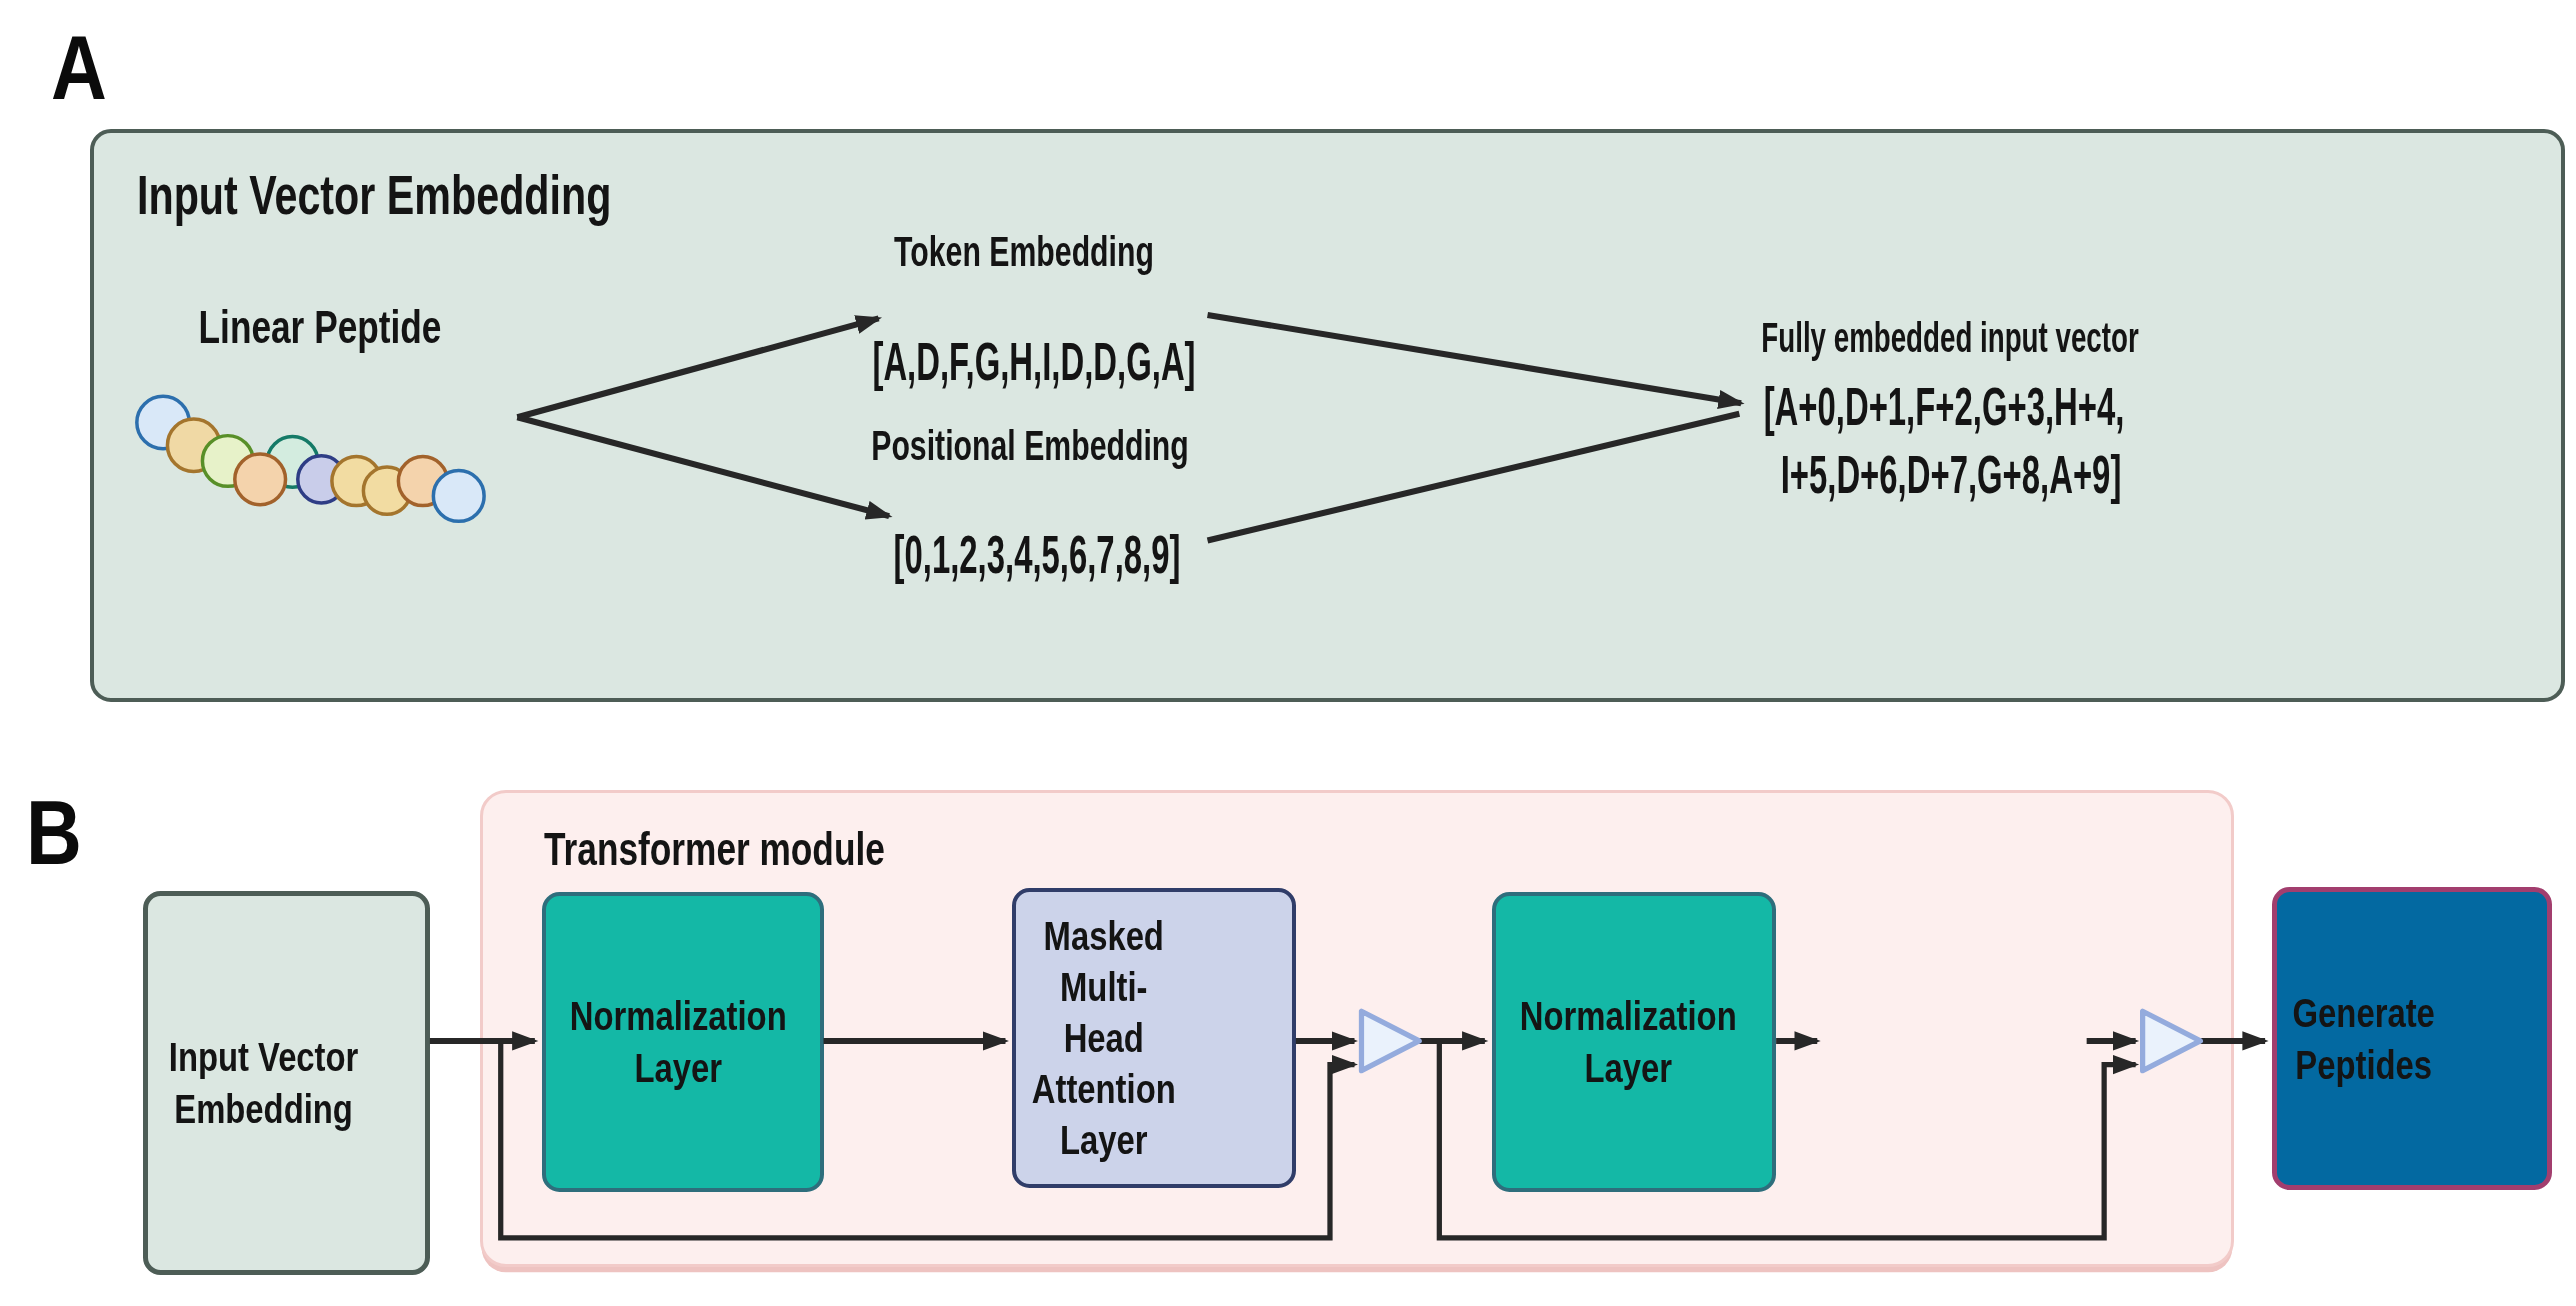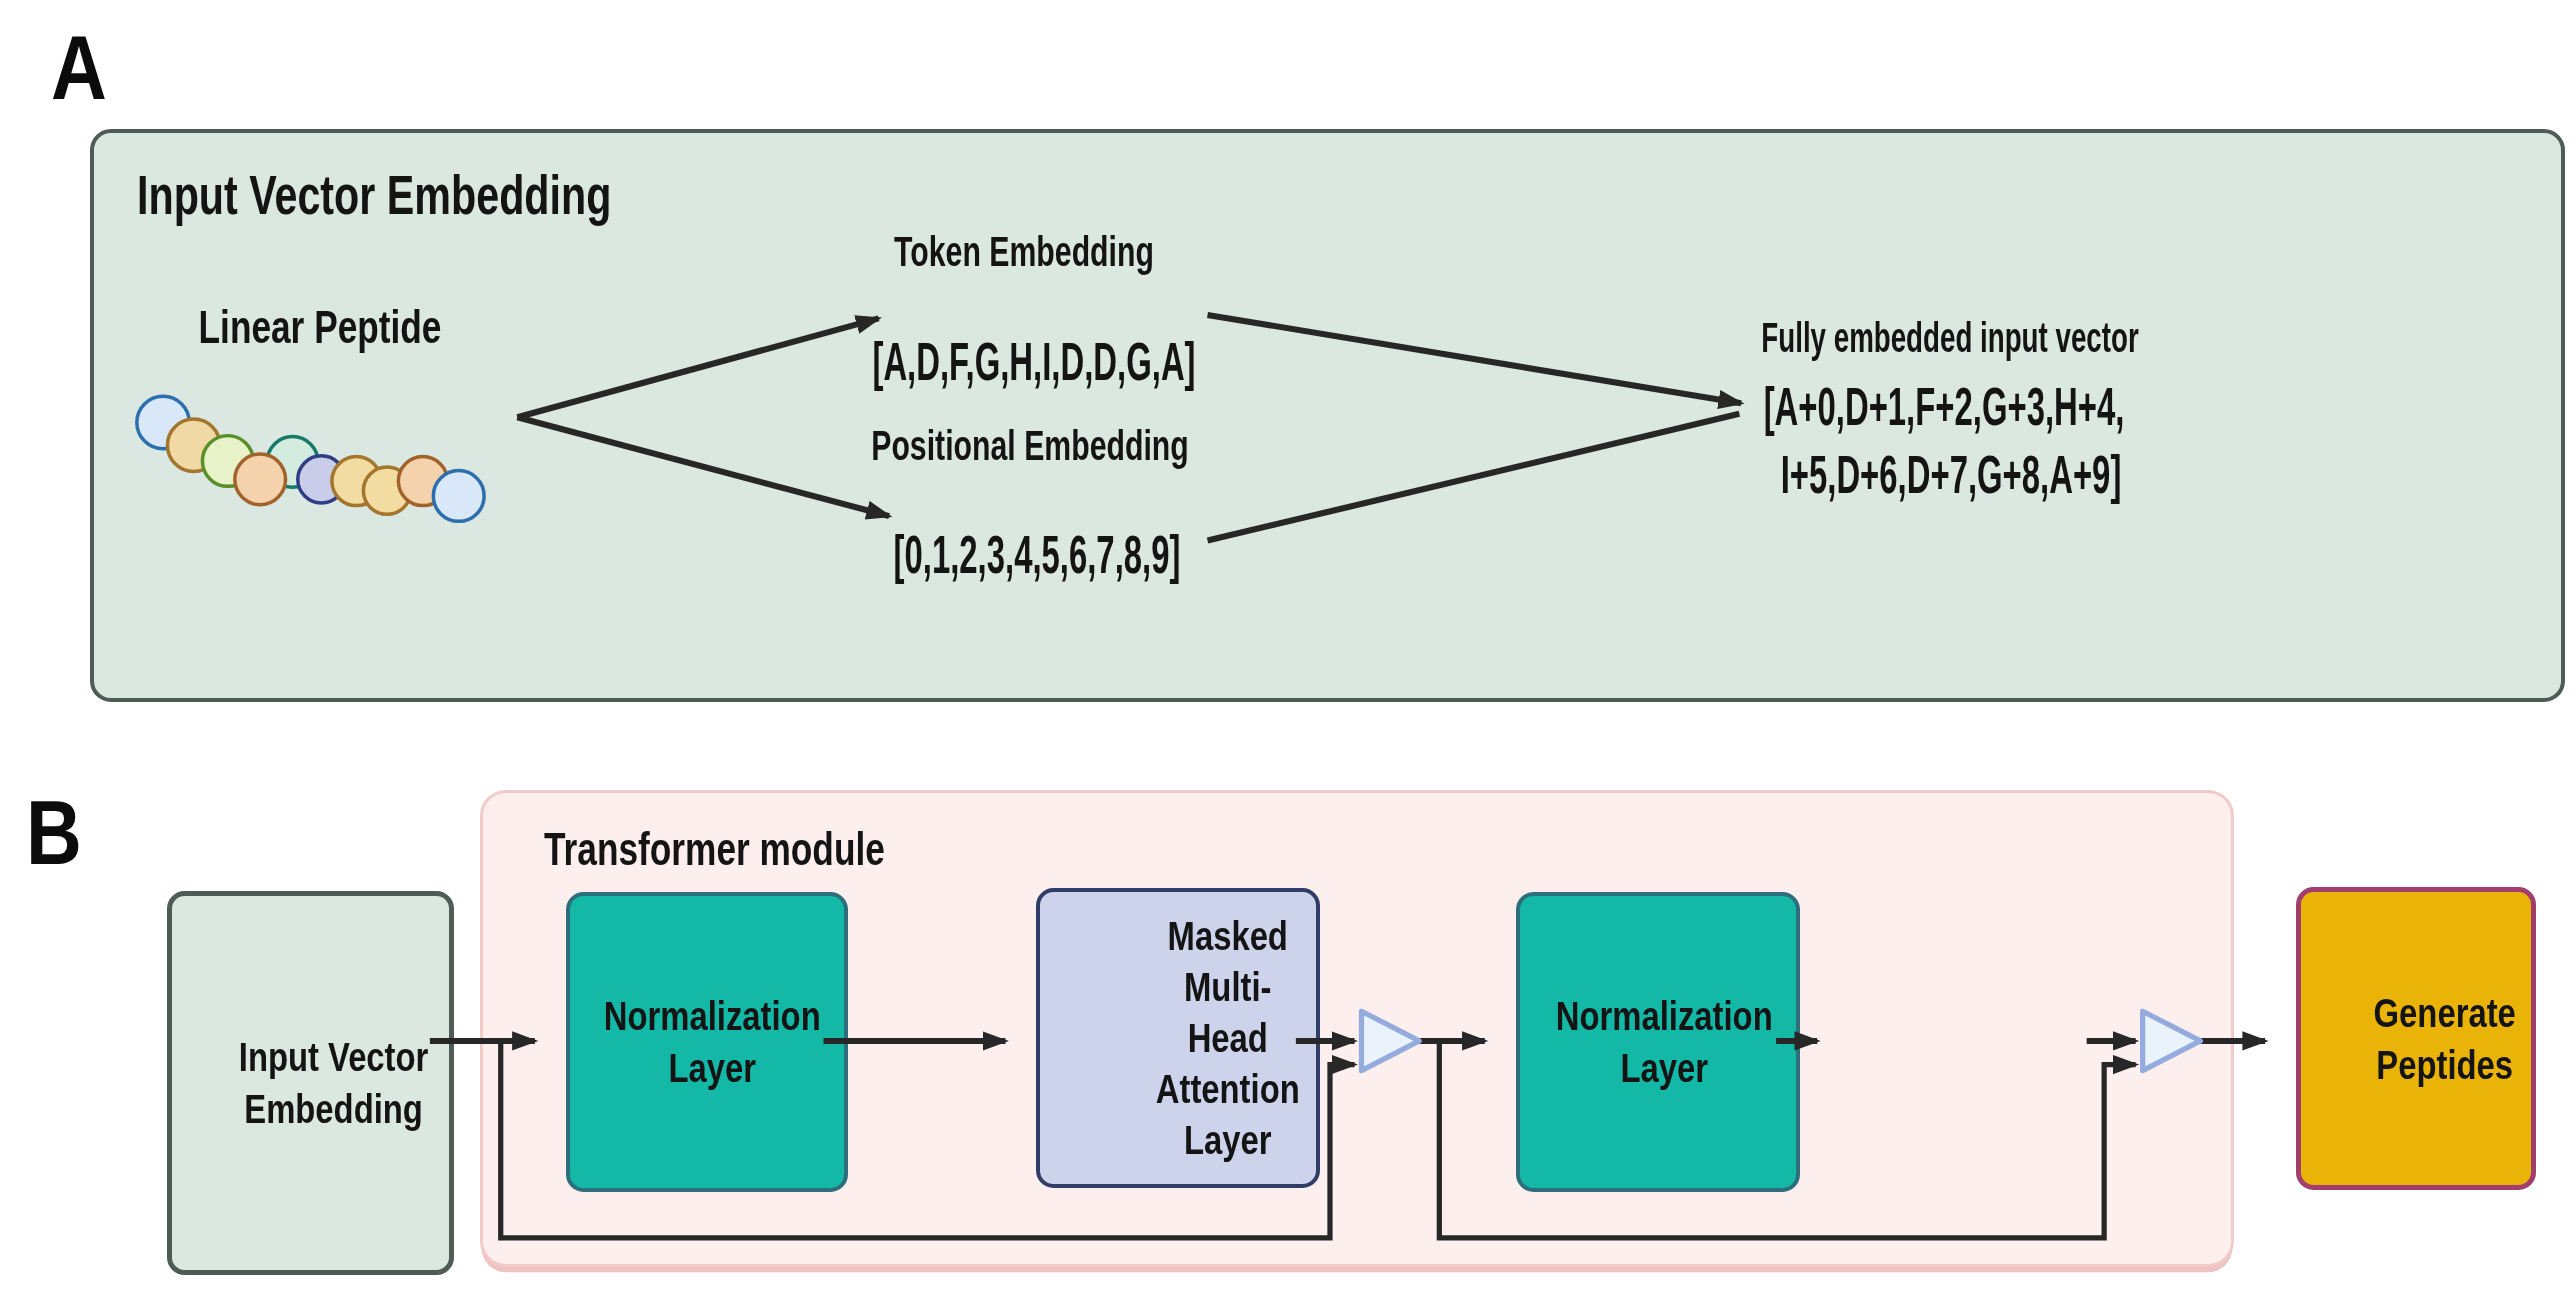--- a/index.html
+++ b/index.html
@@ -21,35 +21,35 @@
     box-sizing:border-box;
   }
   .module {
     position:absolute; left:480px; top:790px; width:1754px; height:477px;
     background:#fdefee; border:3.5px solid #f2cbc9; border-radius:26px;
     box-sizing:border-box; box-shadow:0 7px 0 -1.7px #eec3c1;
   }
   
   .fbox {
     position:absolute; box-sizing:border-box; border-radius:17.5px;
-    display:flex; align-items:center; justify-content:flex-end;margin-left:24px;
+    display:flex; align-items:center; justify-content:flex-start;
   }
   .fbox .lines { transform:scaleX(0.82); text-align:center; font-weight:bold;
                  font-size:40px; line-height:52px; color:#141414; }
   .fbox-input    { left:143px;  top:891px; width:287px; height:384px;
                    background:#dbe7e1; border:5.3px solid #4d5d56; }
   .fbox-norm     { background:#14b8a6; border:4.4px solid #2e6e7c; }
   .fbox-norm1    { left:542px;  top:892px; width:282px; height:300px; }
   .fbox-mha      { left:1012px; top:888px; width:284px; height:300px;
                    background:#ccd3ea; border:4.4px solid #303d69; }
   .fbox-norm2    { left:1492px; top:892px; width:284px; height:300px; }
   .fbox-mlp      { left:1824px; top:889px; width:263px; height:298px;
                    background:#ecdbab; border:4.4px solid #9b7b27; }
-  .fbox-generate { left:2272px; top:887px; width:240px; height:303px;
-                   background:#eab308; border:5.3px solid #a23e6e; }
+  .fbox-generate { left:2272px; top:887px; width:280px; height:303px;
+                   background:#0369a1; border:5.3px solid #a23e6e; }
   .overlay { position:absolute; left:0; top:0; pointer-events:none; }
 </style>
 </head>
 <body>
 
 <div class="page">
 
   <div class="panel-label" style="left:51px; top:15.8px;">A</div>
 
   <div class="boxA"></div>

